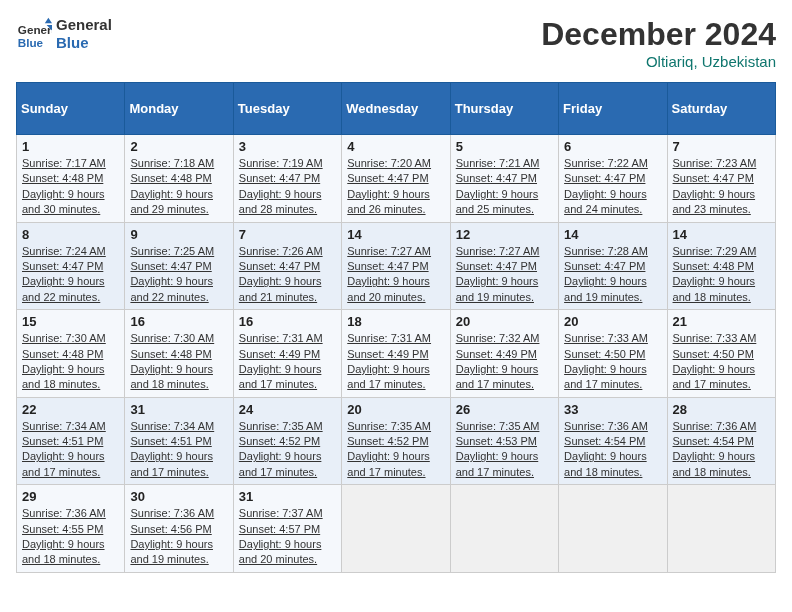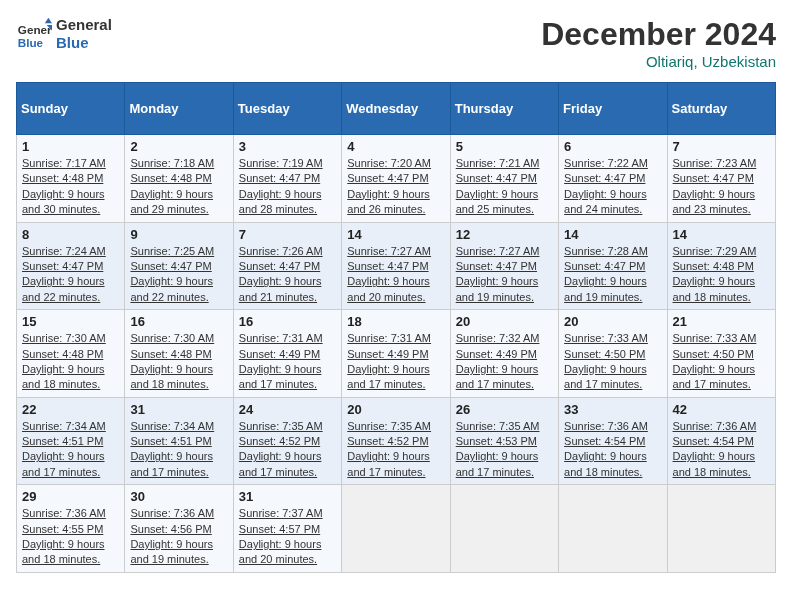--- a/index.html
+++ b/index.html
@@ -334,21 +334,21 @@
         </td>
         <td>
           <span class="day-number">33</span>
           <div class="day-info">
             Sunrise: 7:36 AM<br>
             Sunset: 4:54 PM<br>
             Daylight: 9 hours and 18 minutes.
           </div>
         </td>
         <td>
-          <span class="day-number">42</span>
+          <span class="day-number">28</span>
           <div class="day-info">
             Sunrise: 7:36 AM<br>
             Sunset: 4:54 PM<br>
             Daylight: 9 hours and 18 minutes.
           </div>
         </td>
       </tr>
       <tr>
         <td>
           <span class="day-number">29</span>

